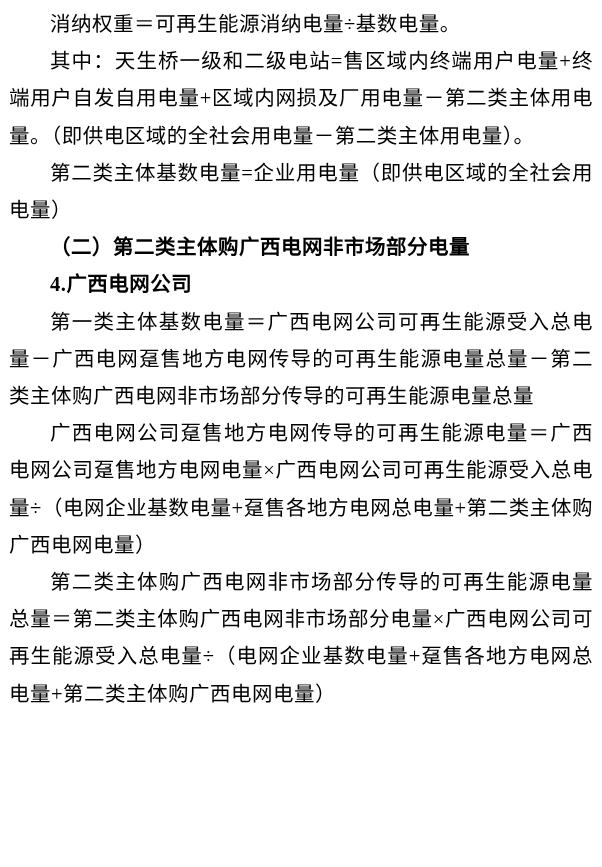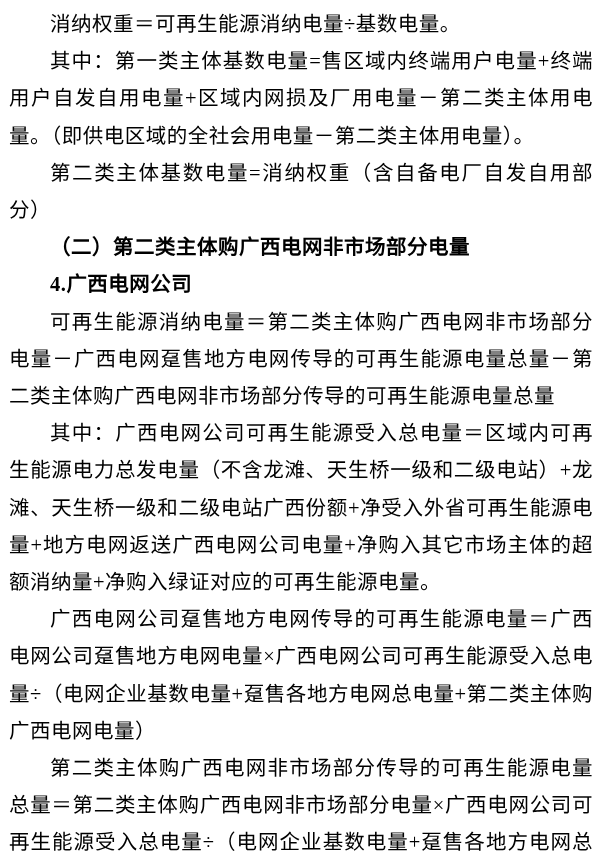--- a/index.html
+++ b/index.html
@@ -33,21 +33,20 @@
   }
   .para.heading {
     font-weight: 700;
   }
 </style>
 </head>
 <body>
 
 <div class="page">
   <p class="para">消纳权重＝可再生能源消纳电量÷基数电量。</p>
-  <p class="para">其中：第一类主体基数电量=售区域内终端用户电量+终端用户自发自用电量+区域内网损及厂用电量－第二类主体用电量。（即供电区域的全社会用电量－第二类主体用电量）。</p>
-  <p class="para">第二类主体基数电量=消纳权重（含自备电厂自发自用部分）</p>
+  <p class="para">其中：天生桥一级和二级电站=售区域内终端用户电量+终端用户自发自用电量+区域内网损及厂用电量－第二类主体用电量。（即供电区域的全社会用电量－第二类主体用电量）。</p>
+  <p class="para">第二类主体基数电量=企业用电量（即供电区域的全社会用电量）</p>
   <p class="para heading">（二）第二类主体购广西电网非市场部分电量</p>
   <p class="para heading">4.广西电网公司</p>
-  <p class="para">可再生能源消纳电量＝第二类主体购广西电网非市场部分电量－广西电网趸售地方电网传导的可再生能源电量总量－第二类主体购广西电网非市场部分传导的可再生能源电量总量</p>
-  <p class="para">其中：广西电网公司可再生能源受入总电量＝区域内可再生能源电力总发电量（不含龙滩、天生桥一级和二级电站）+龙滩、天生桥一级和二级电站广西份额+净受入外省可再生能源电量+地方电网返送广西电网公司电量+净购入其它市场主体的超额消纳量+净购入绿证对应的可再生能源电量。</p>
+  <p class="para">第一类主体基数电量＝广西电网公司可再生能源受入总电量－广西电网趸售地方电网传导的可再生能源电量总量－第二类主体购广西电网非市场部分传导的可再生能源电量总量</p>
   <p class="para">广西电网公司趸售地方电网传导的可再生能源电量＝广西电网公司趸售地方电网电量×广西电网公司可再生能源受入总电量÷（电网企业基数电量+趸售各地方电网总电量+第二类主体购广西电网电量）</p>
   <p class="para">第二类主体购广西电网非市场部分传导的可再生能源电量总量＝第二类主体购广西电网非市场部分电量×广西电网公司可再生能源受入总电量÷（电网企业基数电量+趸售各地方电网总电量+第二类主体购广西电网电量）</p>
 </div>
 
 </body></html>

